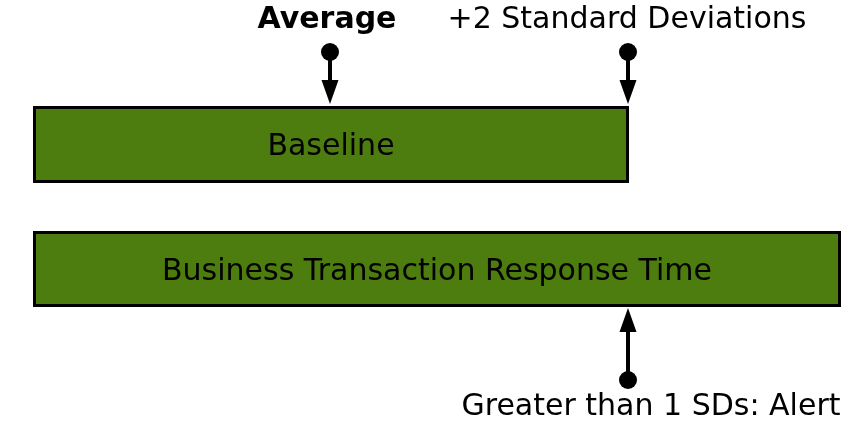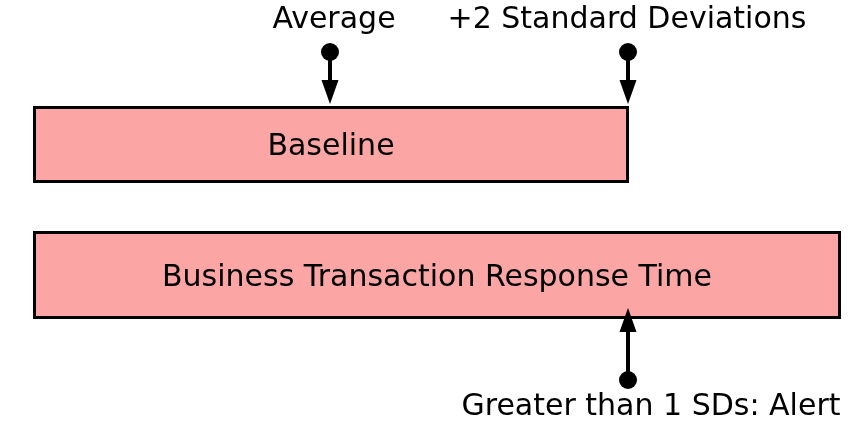--- a/index.html
+++ b/index.html
@@ -21,60 +21,60 @@
     white-space: nowrap;
     font-size: 30px;
     line-height: 34px;
     transform: translateX(-50%);
     color: #000000;
   }
   .box {
     position: absolute;
     box-sizing: border-box;
     border: 3px solid #000000;
-    background: #fca5a5;
+    background: #4d7c0f;
     display: flex;
     align-items: center;
     justify-content: center;
   }
   .box-label {
     font-size: 30px;
     white-space: nowrap;
     color: #000000;
   }
   .arrow {
     position: absolute;
   }
 </style>
 </head>
 <body>
 
 <div class="canvas">
 
-  <div class="callout" style="left:334px; top:1px;">Average</div>
+  <div class="callout" style="left:327px; top:1px;font-weight:bold;">Average</div>
 
   <div class="callout" style="left:627px; top:1px;">+2 Standard Deviations</div>
 
   <svg class="arrow" style="left:318px; top:42px;" width="24" height="64" viewBox="0 0 24 64">
     <circle cx="12" cy="10" r="9" fill="#000000"></circle>
     <line x1="12" y1="16" x2="12" y2="44" stroke="#000000" stroke-width="4"></line>
     <polygon points="3.5,38 20.5,38 12,62" fill="#000000"></polygon>
   </svg>
 
   <svg class="arrow" style="left:616px; top:42px;" width="24" height="64" viewBox="0 0 24 64">
     <circle cx="12" cy="10" r="9" fill="#000000"></circle>
     <line x1="12" y1="16" x2="12" y2="44" stroke="#000000" stroke-width="4"></line>
     <polygon points="3.5,38 20.5,38 12,62" fill="#000000"></polygon>
   </svg>
 
   <div class="box" style="left:33px; top:106px; width:596px; height:77px;">
     <span class="box-label">Baseline</span>
   </div>
 
-  <div class="box" style="left:33px; top:231px; width:808px; height:88px;">
+  <div class="box" style="left:33px; top:231px; width:808px; height:76px;">
     <span class="box-label">Business Transaction Response Time</span>
   </div>
 
   <svg class="arrow" style="left:616px; top:306px;" width="24" height="86" viewBox="0 0 24 86">
     <polygon points="12,2 3.5,26 20.5,26" fill="#000000"></polygon>
     <line x1="12" y1="22" x2="12" y2="74" stroke="#000000" stroke-width="4"></line>
     <circle cx="12" cy="74" r="9" fill="#000000"></circle>
   </svg>
 
   <div class="callout" style="left:651px; top:388px;">Greater than 1 SDs: Alert</div>

